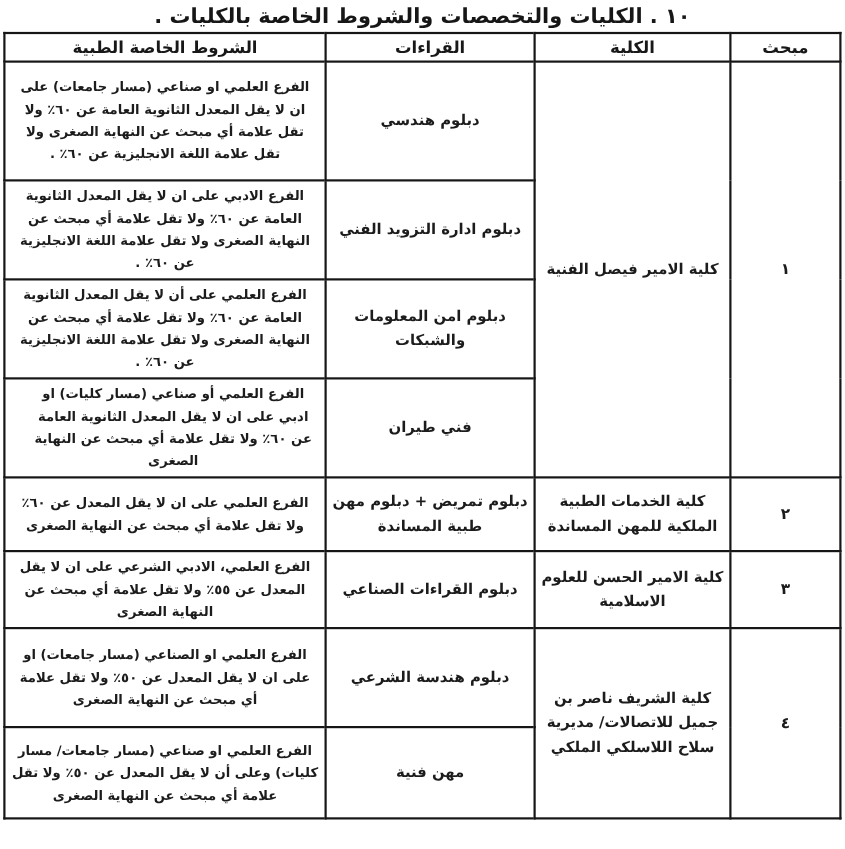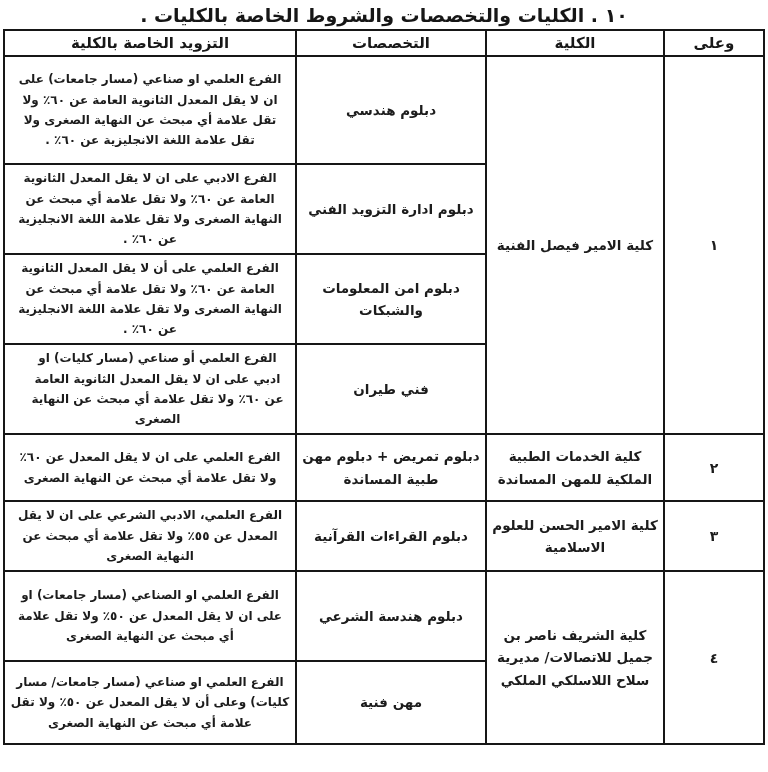--- a/index.html
+++ b/index.html
@@ -77,24 +77,24 @@
 
   <table class="colleges">
     <colgroup>
       <col class="c-num">
       <col class="c-col">
       <col class="c-spec">
       <col class="c-cond">
     </colgroup>
     <thead>
       <tr>
-        <th>وعلى</th>
+        <th>مبحث</th>
         <th>الكلية</th>
-        <th>التخصصات</th>
-        <th>التزويد الخاصة بالكلية</th>
+        <th>القراءات</th>
+        <th>الشروط الخاصة الطبية</th>
       </tr>
     </thead>
     <tbody>
       <tr class="r1">
         <td class="num" rowspan="4">١</td>
         <td class="college" rowspan="4">كلية الامير فيصل الفنية</td>
         <td class="spec">دبلوم هندسي</td>
         <td class="cond">الفرع العلمي او صناعي (مسار جامعات) على ان لا يقل المعدل الثانوية العامة عن ٦٠٪ ولا تقل علامة أي مبحث عن النهاية الصغرى ولا تقل علامة اللغة الانجليزية عن ٦٠٪ .</td>
       </tr>
       <tr class="r2">
@@ -111,21 +111,21 @@
       </tr>
       <tr class="r5">
         <td class="num">٢</td>
         <td class="college">كلية الخدمات الطبية الملكية للمهن المساندة</td>
         <td class="spec">دبلوم تمريض + دبلوم مهن طبية المساندة</td>
         <td class="cond">الفرع العلمي على ان لا يقل المعدل عن ٦٠٪ ولا تقل علامة أي مبحث عن النهاية الصغرى</td>
       </tr>
       <tr class="r6">
         <td class="num">٣</td>
         <td class="college">كلية الامير الحسن للعلوم الاسلامية</td>
-        <td class="spec">دبلوم القراءات القرآنية</td>
+        <td class="spec">دبلوم القراءات الصناعي</td>
         <td class="cond">الفرع العلمي، الادبي الشرعي على ان لا يقل المعدل عن ٥٥٪ ولا تقل علامة أي مبحث عن النهاية الصغرى</td>
       </tr>
       <tr class="r7">
         <td class="num" rowspan="2">٤</td>
         <td class="college" rowspan="2">كلية الشريف ناصر بن جميل للاتصالات/ مديرية سلاح اللاسلكي الملكي</td>
         <td class="spec">دبلوم هندسة الشرعي</td>
         <td class="cond">الفرع العلمي او الصناعي (مسار جامعات) او على ان لا يقل المعدل عن ٥٠٪ ولا تقل علامة أي مبحث عن النهاية الصغرى</td>
       </tr>
       <tr class="r8">
         <td class="spec">مهن فنية</td>

